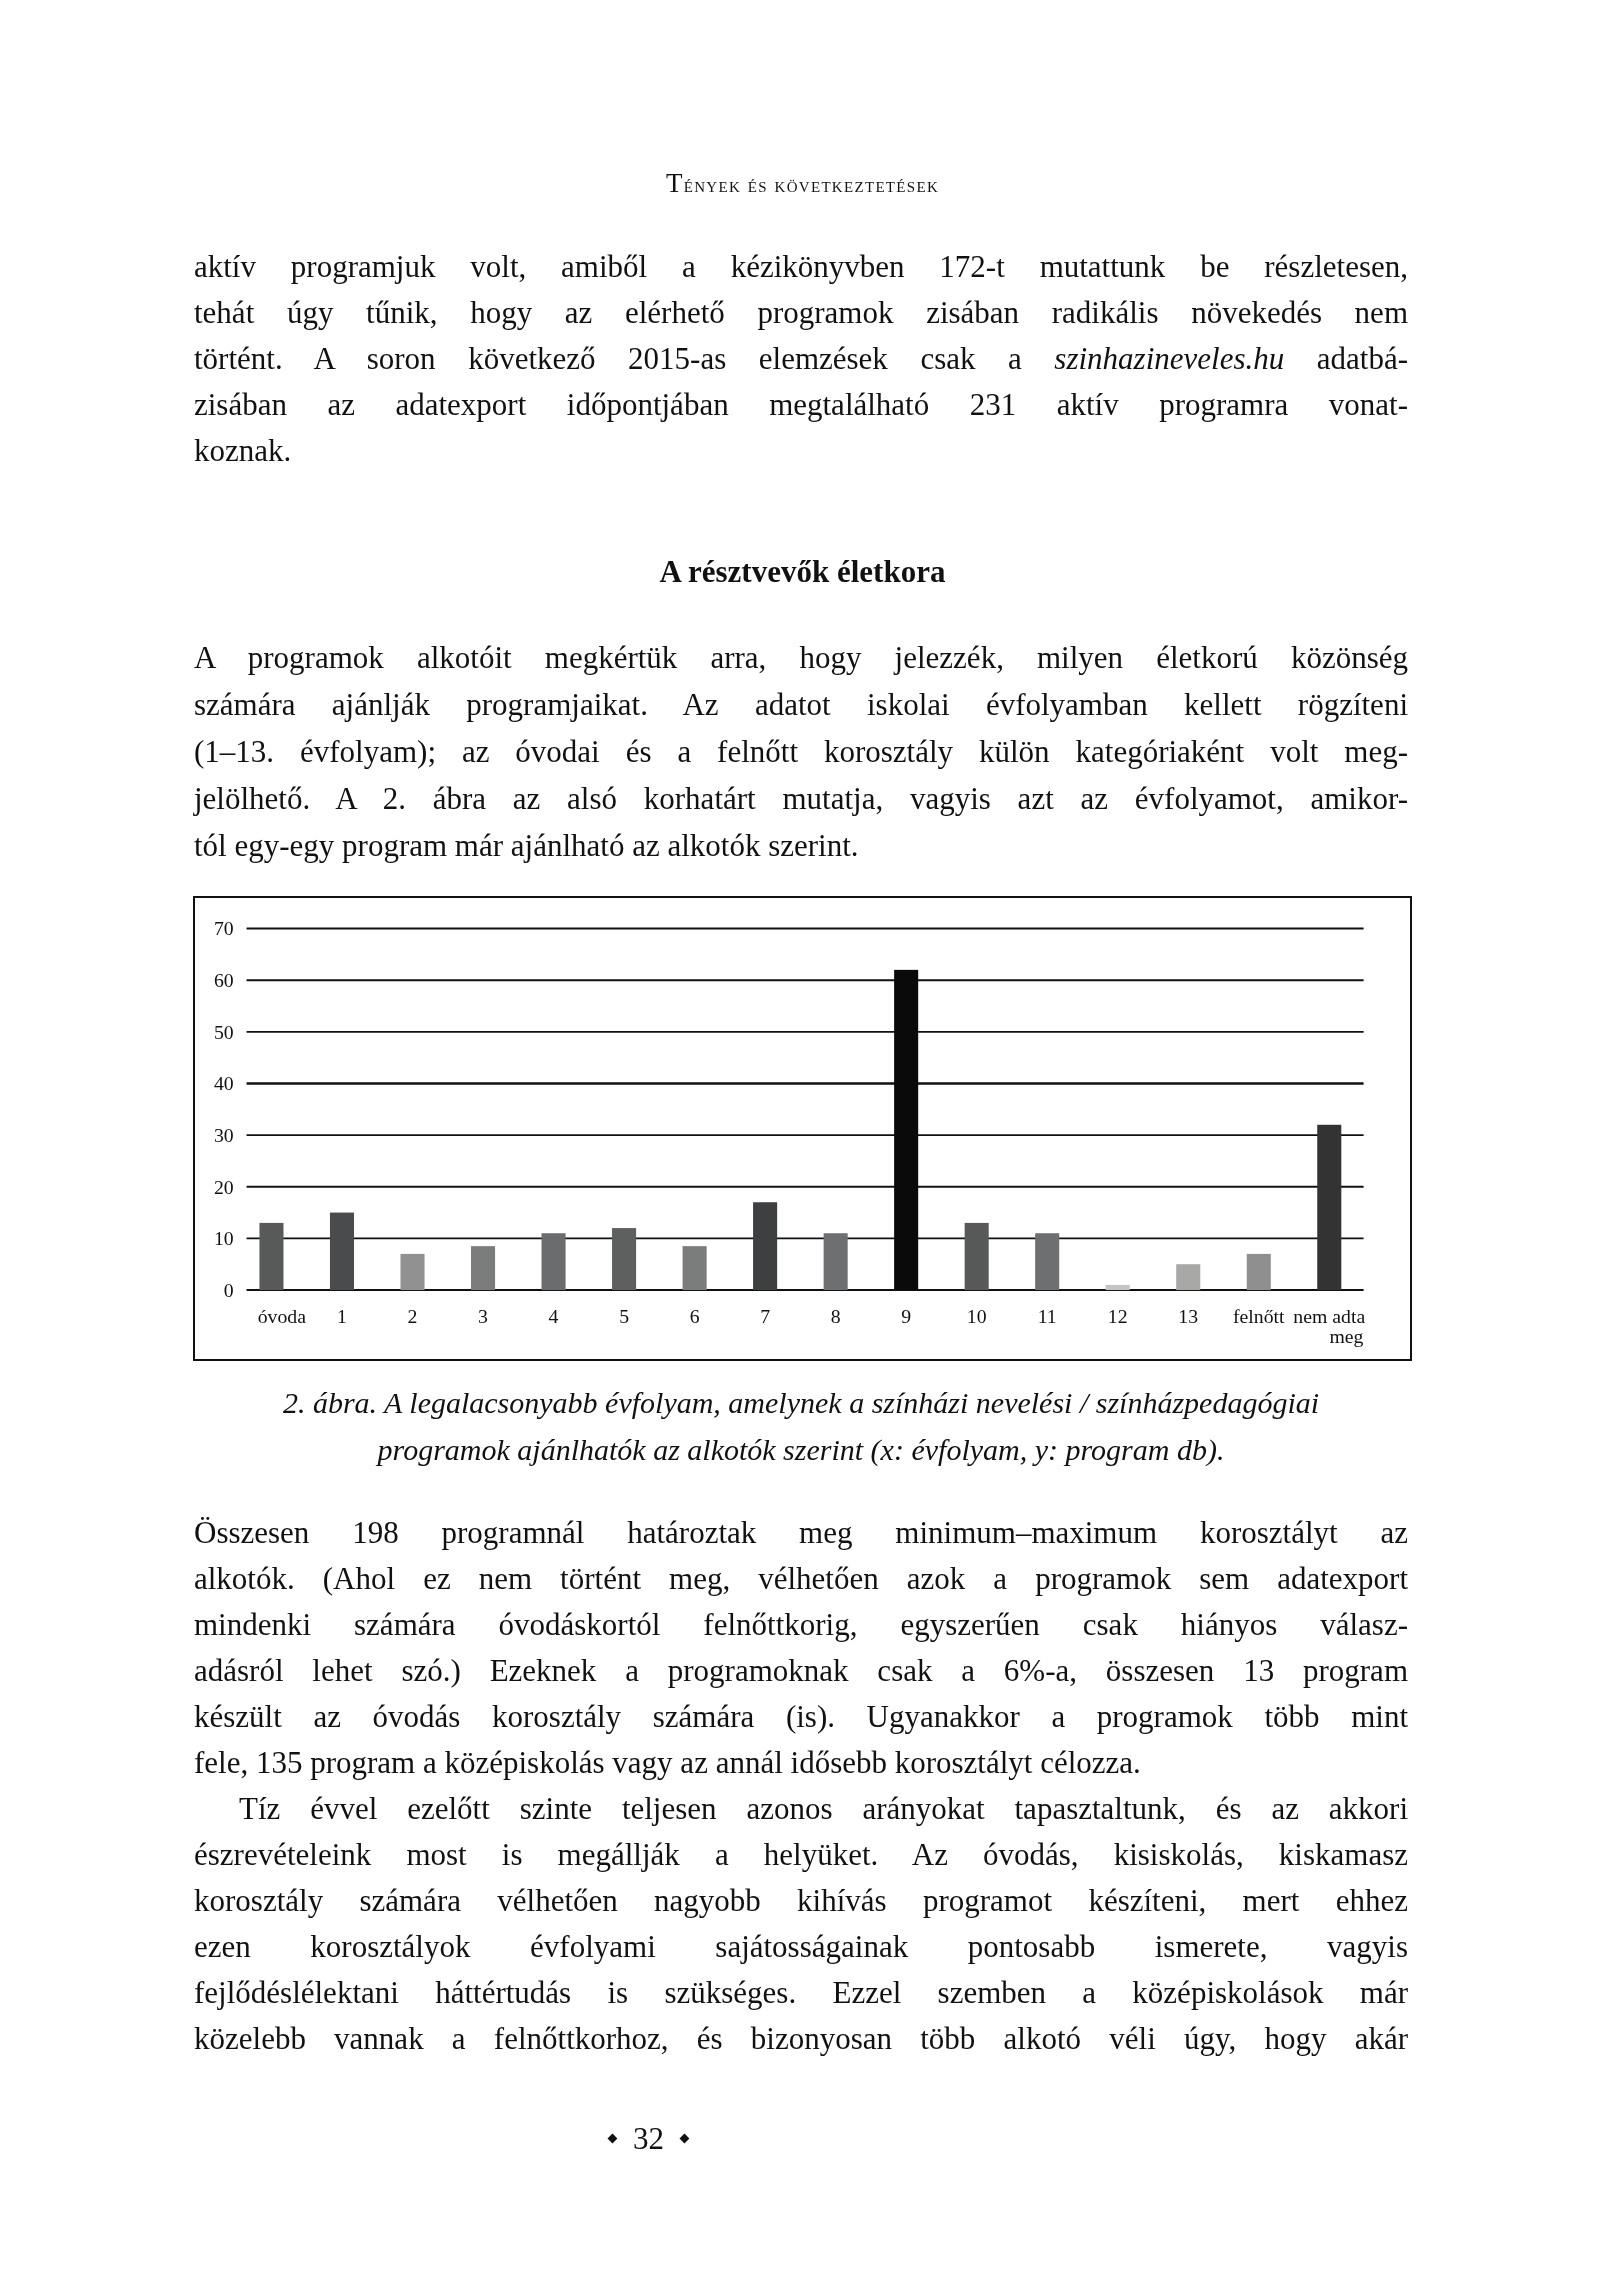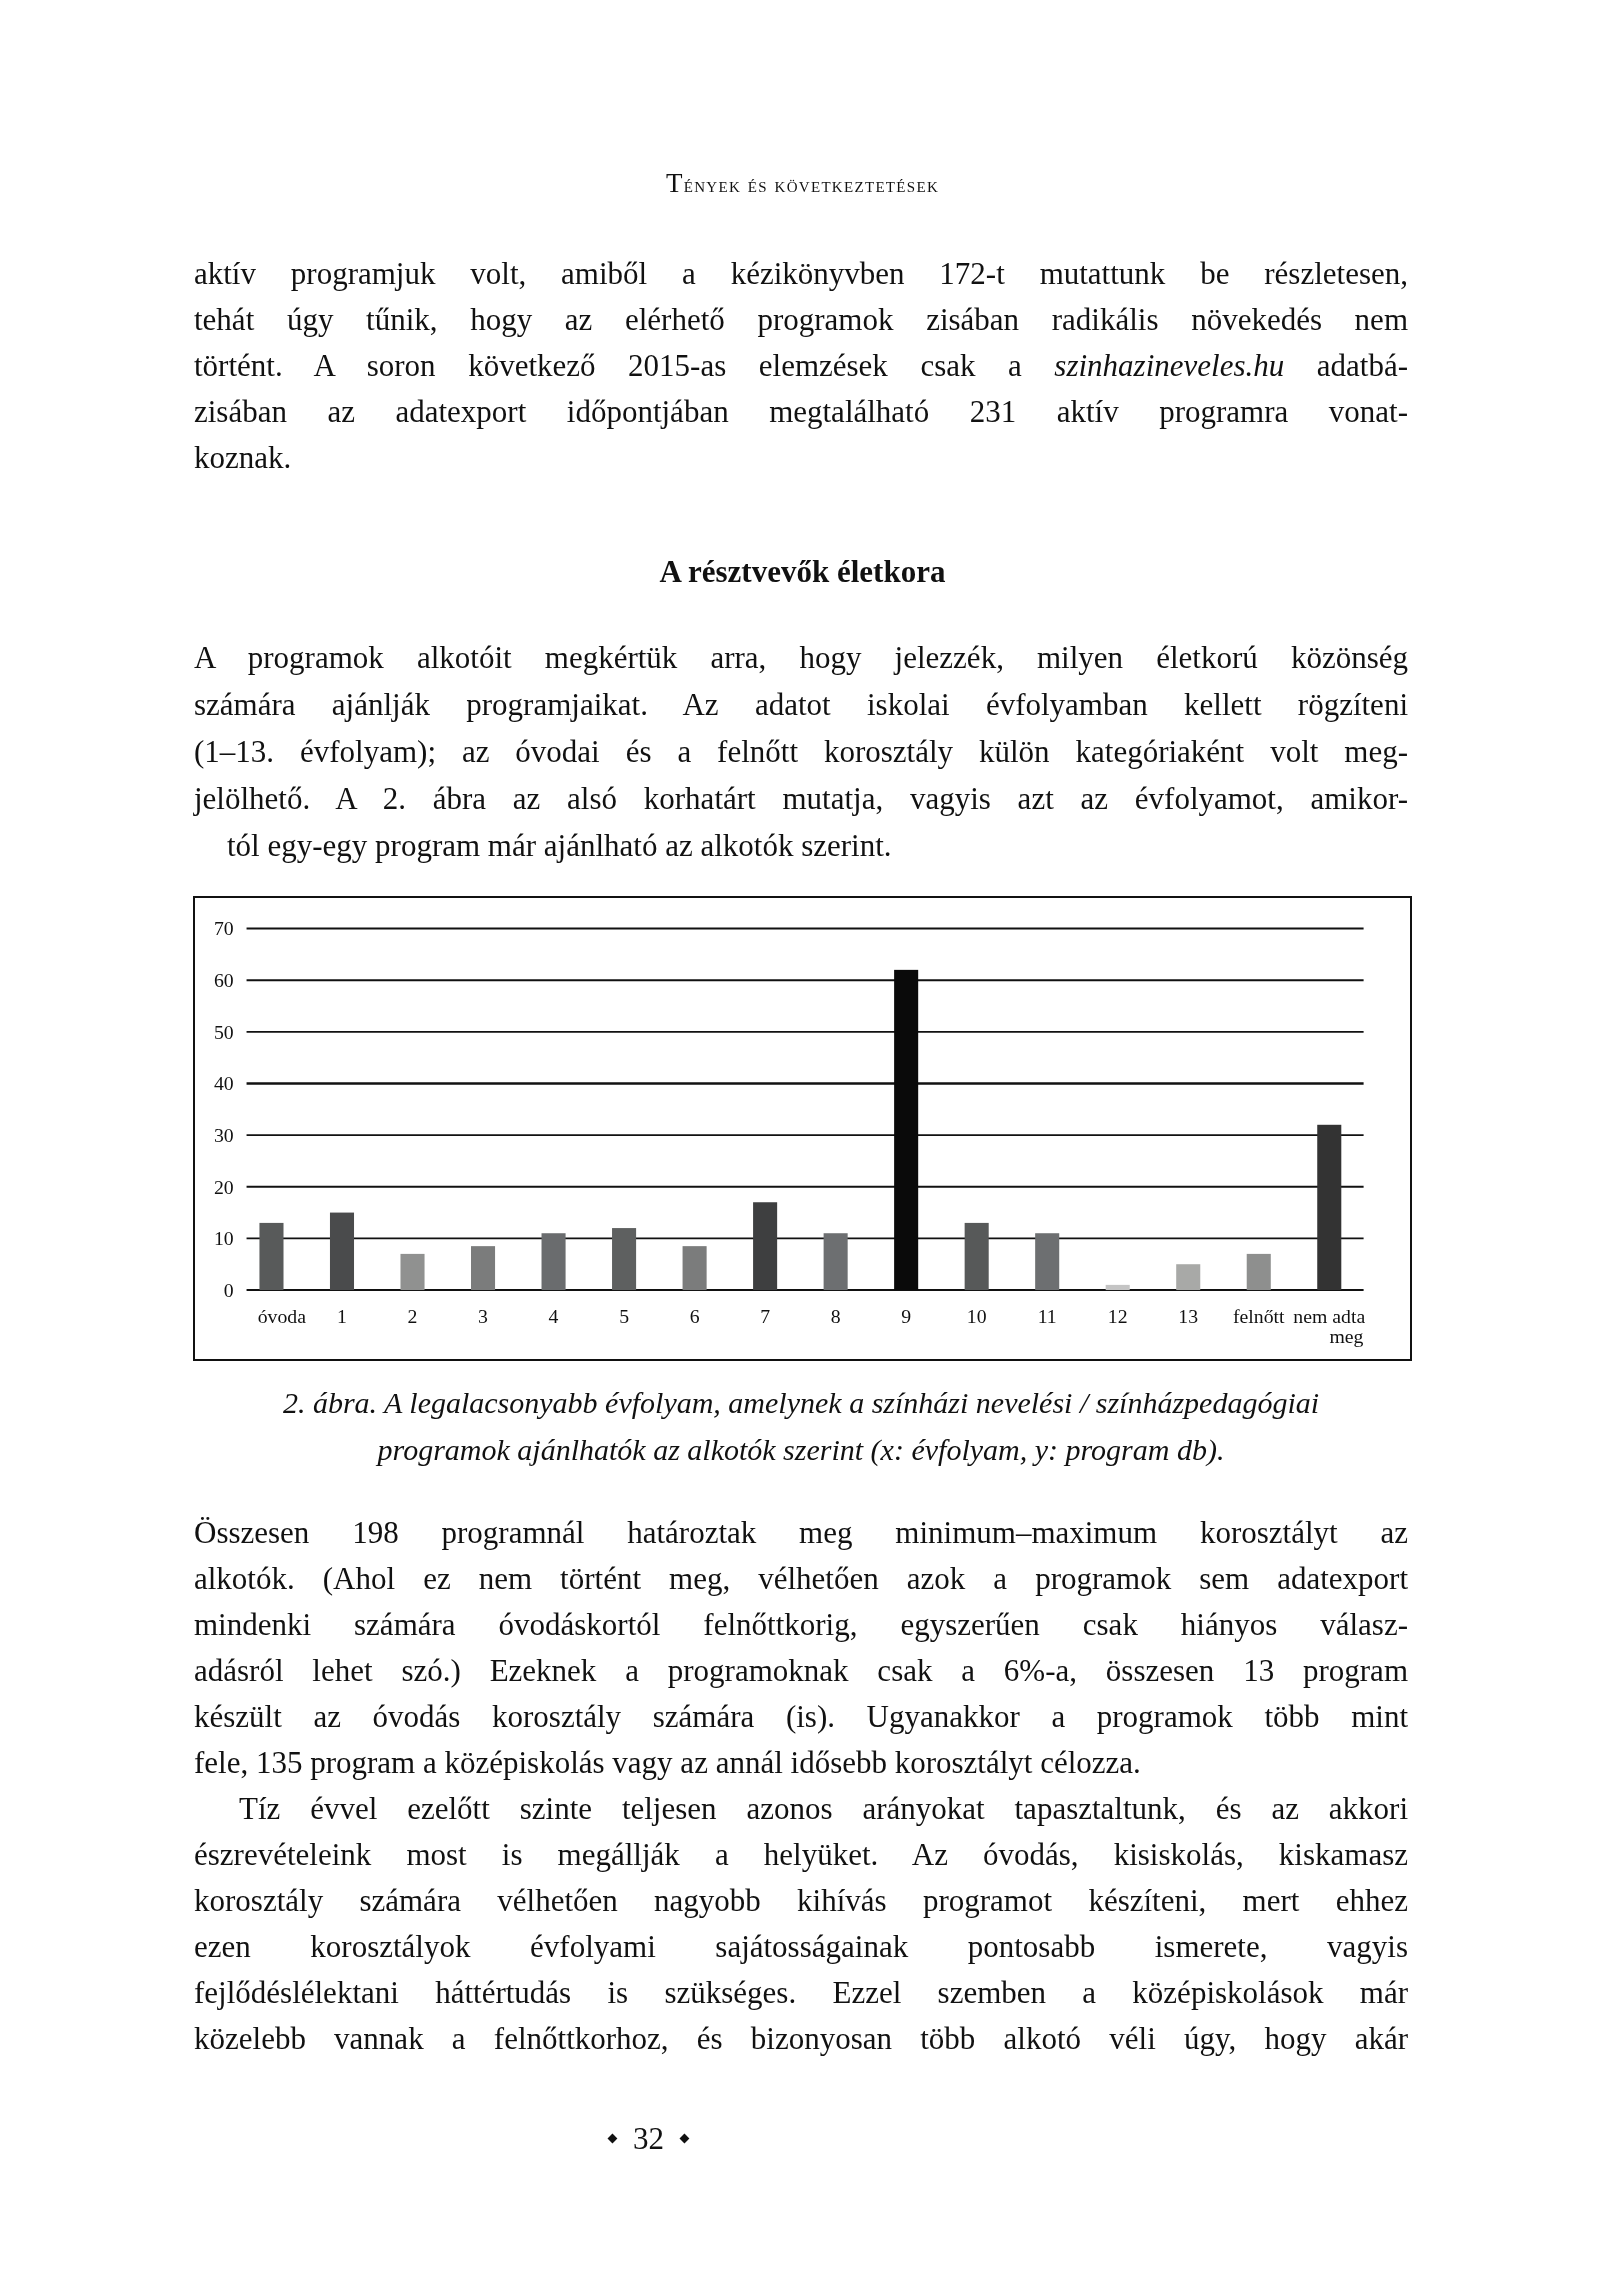--- a/index.html
+++ b/index.html
@@ -25,36 +25,36 @@
                  font-size: 31px; }
   .diamond { display: inline-block; width: 6.9px; height: 6.9px; background: #111; transform: rotate(45deg);
              vertical-align: middle; margin: 0 17px; position: relative; top: -3.4px; }
   .ital { font-style: italic; }
 </style>
 </head>
 <body>
 
 <div class="running-head"><span class="cap">T</span>ények és következtetések</div>
 
-<div class="block" style="top:251px;">
+<div class="block" style="top:244px;">
   <span class="line">aktív programjuk volt, amiből a kézikönyvben 172-t mutattunk be részletesen,</span>
   <span class="line">tehát úgy tűnik, hogy az elérhető programok zisában radikális növekedés nem</span>
   <span class="line"><span>történt. A soron következő 2015-as elemzések csak a </span><span class="ital">szinhazineveles.hu</span><span> adatbá-</span></span>
   <span class="line">zisában az adatexport időpontjában megtalálható 231 aktív programra vonat-</span>
   <span class="line last">koznak.</span>
 </div>
 
 <div class="heading">A résztvevők életkora</div>
 
 <div class="block" style="top:634px;">
   <span class="line" style="height:47px;line-height:47px;font-family:Liberation Serif, serif;">A programok alkotóit megkértük arra, hogy jelezzék, milyen életkorú közönség</span>
   <span class="line" style="height:47px;line-height:47px;">számára ajánlják programjaikat. Az adatot iskolai évfolyamban kellett rögzíteni</span>
   <span class="line" style="height:47px;line-height:47px;">(1–13. évfolyam); az óvodai és a felnőtt korosztály külön kategóriaként volt meg-</span>
   <span class="line" style="height:47px;line-height:47px;">jelölhető. A 2. ábra az alsó korhatárt mutatja, vagyis azt az évfolyamot, amikor-</span>
-  <span class="line last" style="height:47px;line-height:47px;margin-left:33px;">tól egy-egy program már ajánlható az alkotók szerint.</span>
+  <span class="line last" style="height:47px;line-height:47px;">tól egy-egy program már ajánlható az alkotók szerint.</span>
 </div>
 
 <div class="chart-box">
   <svg class="chart-svg" id="chart-svg" width="1215" height="461" viewBox="0 0 1414 536">
       <line x1="60" x2="1360" y1="456" y2="456" stroke="#111" stroke-width="2.2"></line>
       <text x="45" y="464" text-anchor="end" font-family="Liberation Serif, serif" font-size="23" fill="#111">0</text>
       <line x1="60" x2="1360" y1="395.9" y2="395.9" stroke="#111" stroke-width="2.2"></line>
       <text x="45" y="403.9" text-anchor="end" font-family="Liberation Serif, serif" font-size="23" fill="#111">10</text>
       <line x1="60" x2="1360" y1="335.8" y2="335.8" stroke="#111" stroke-width="2.2"></line>
       <text x="45" y="343.8" text-anchor="end" font-family="Liberation Serif, serif" font-size="23" fill="#111">20</text>

